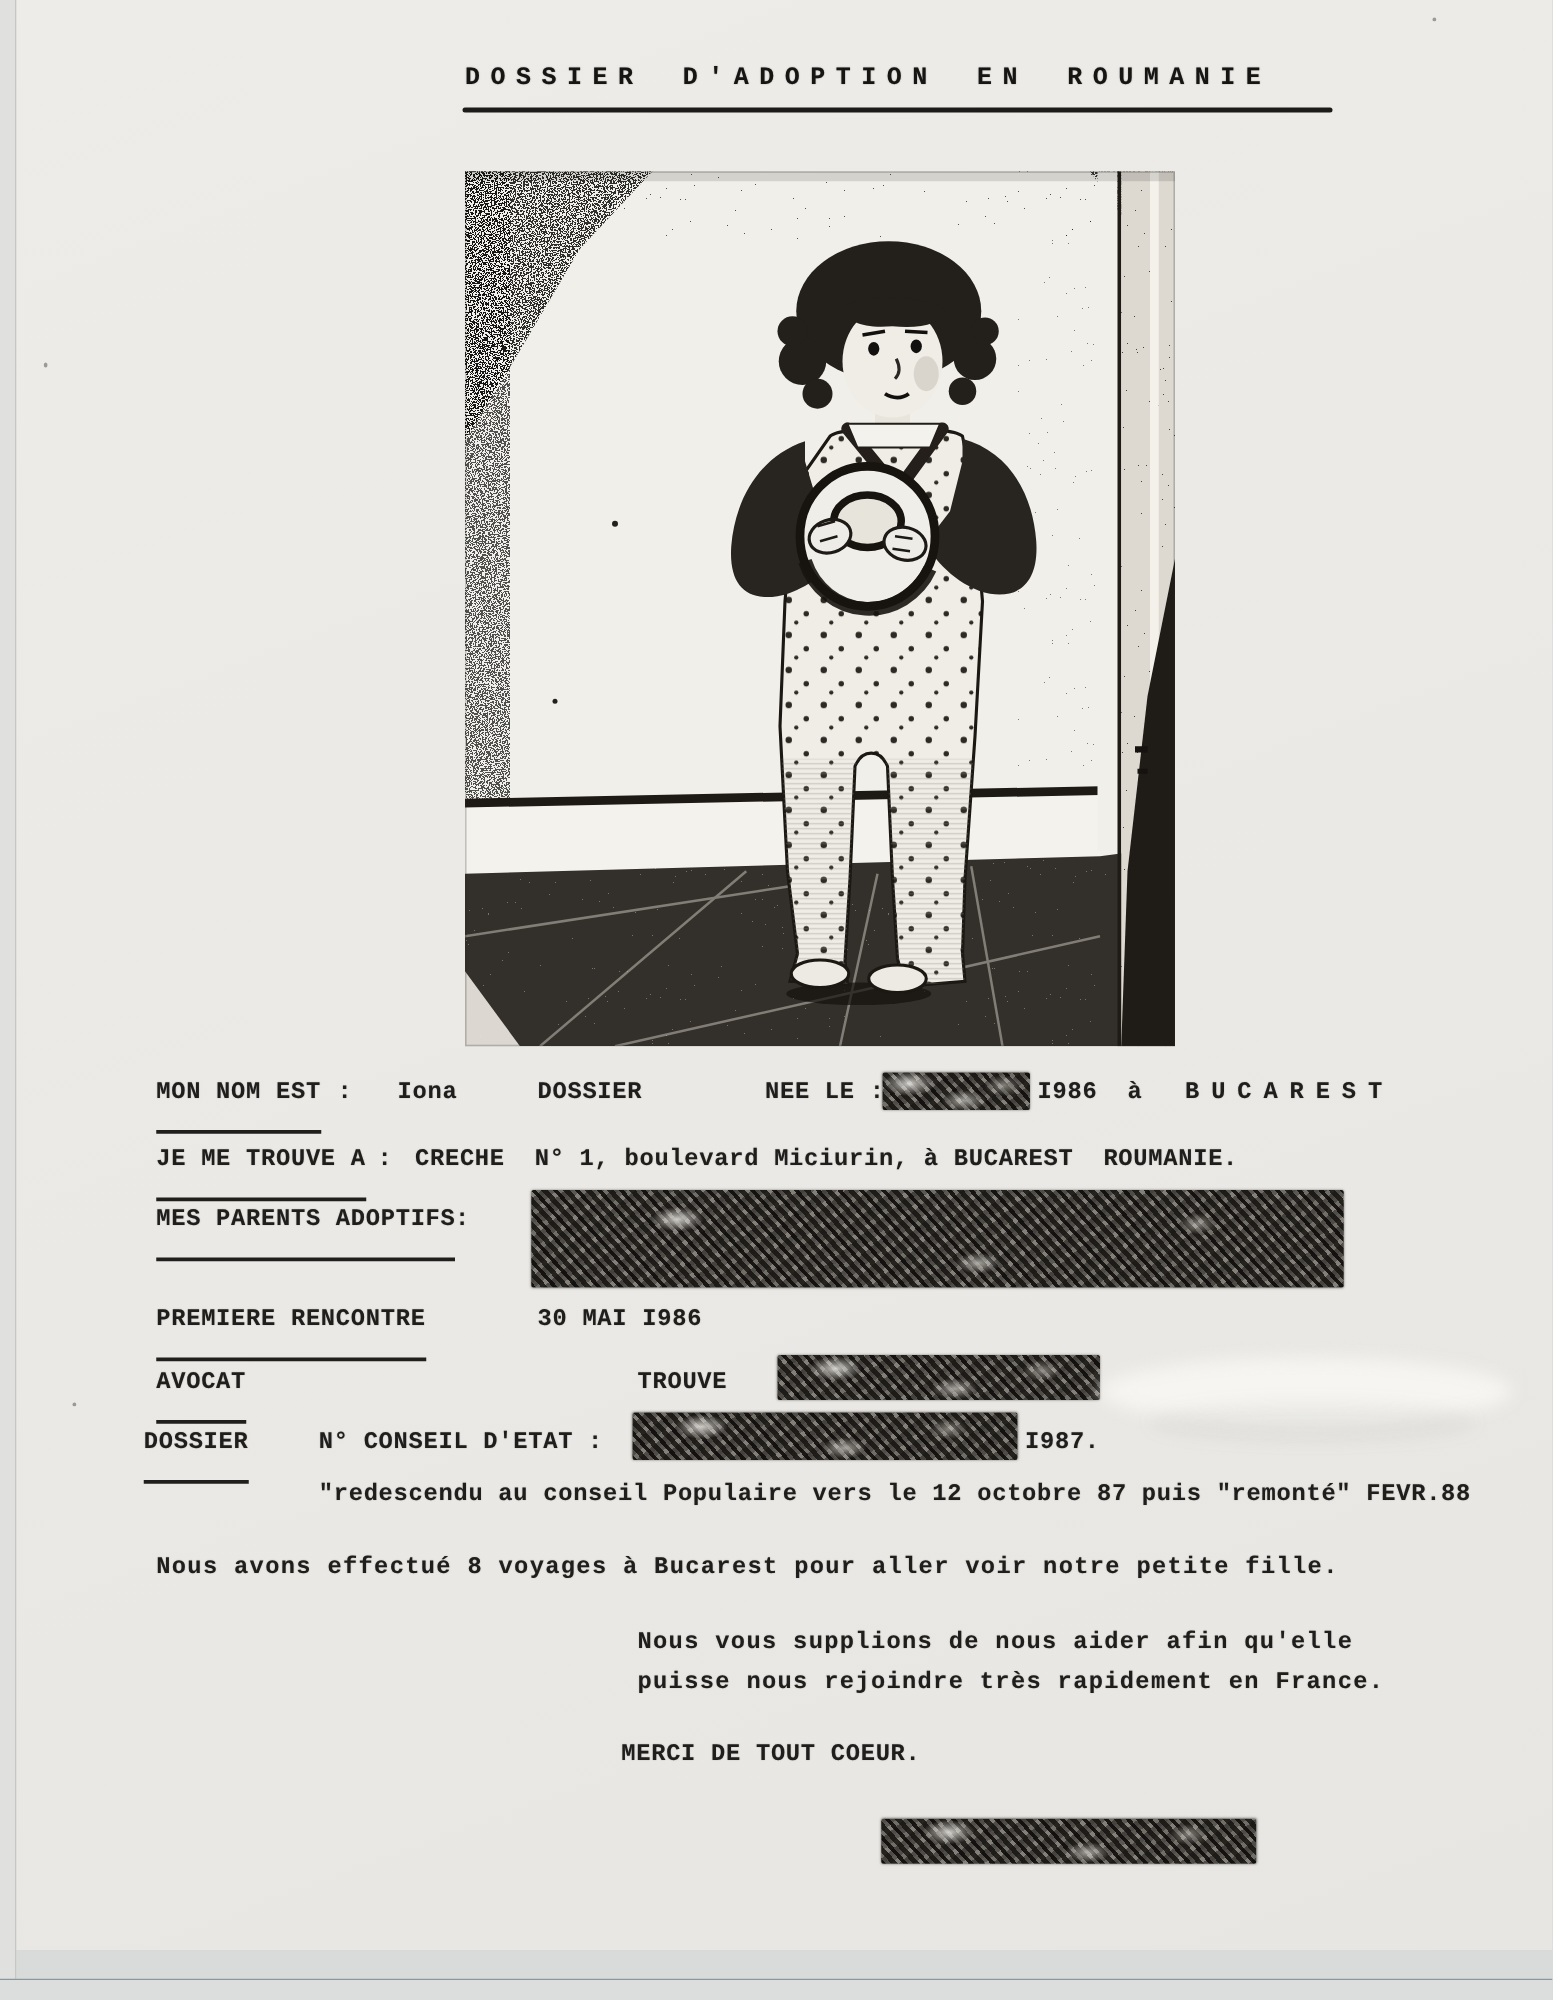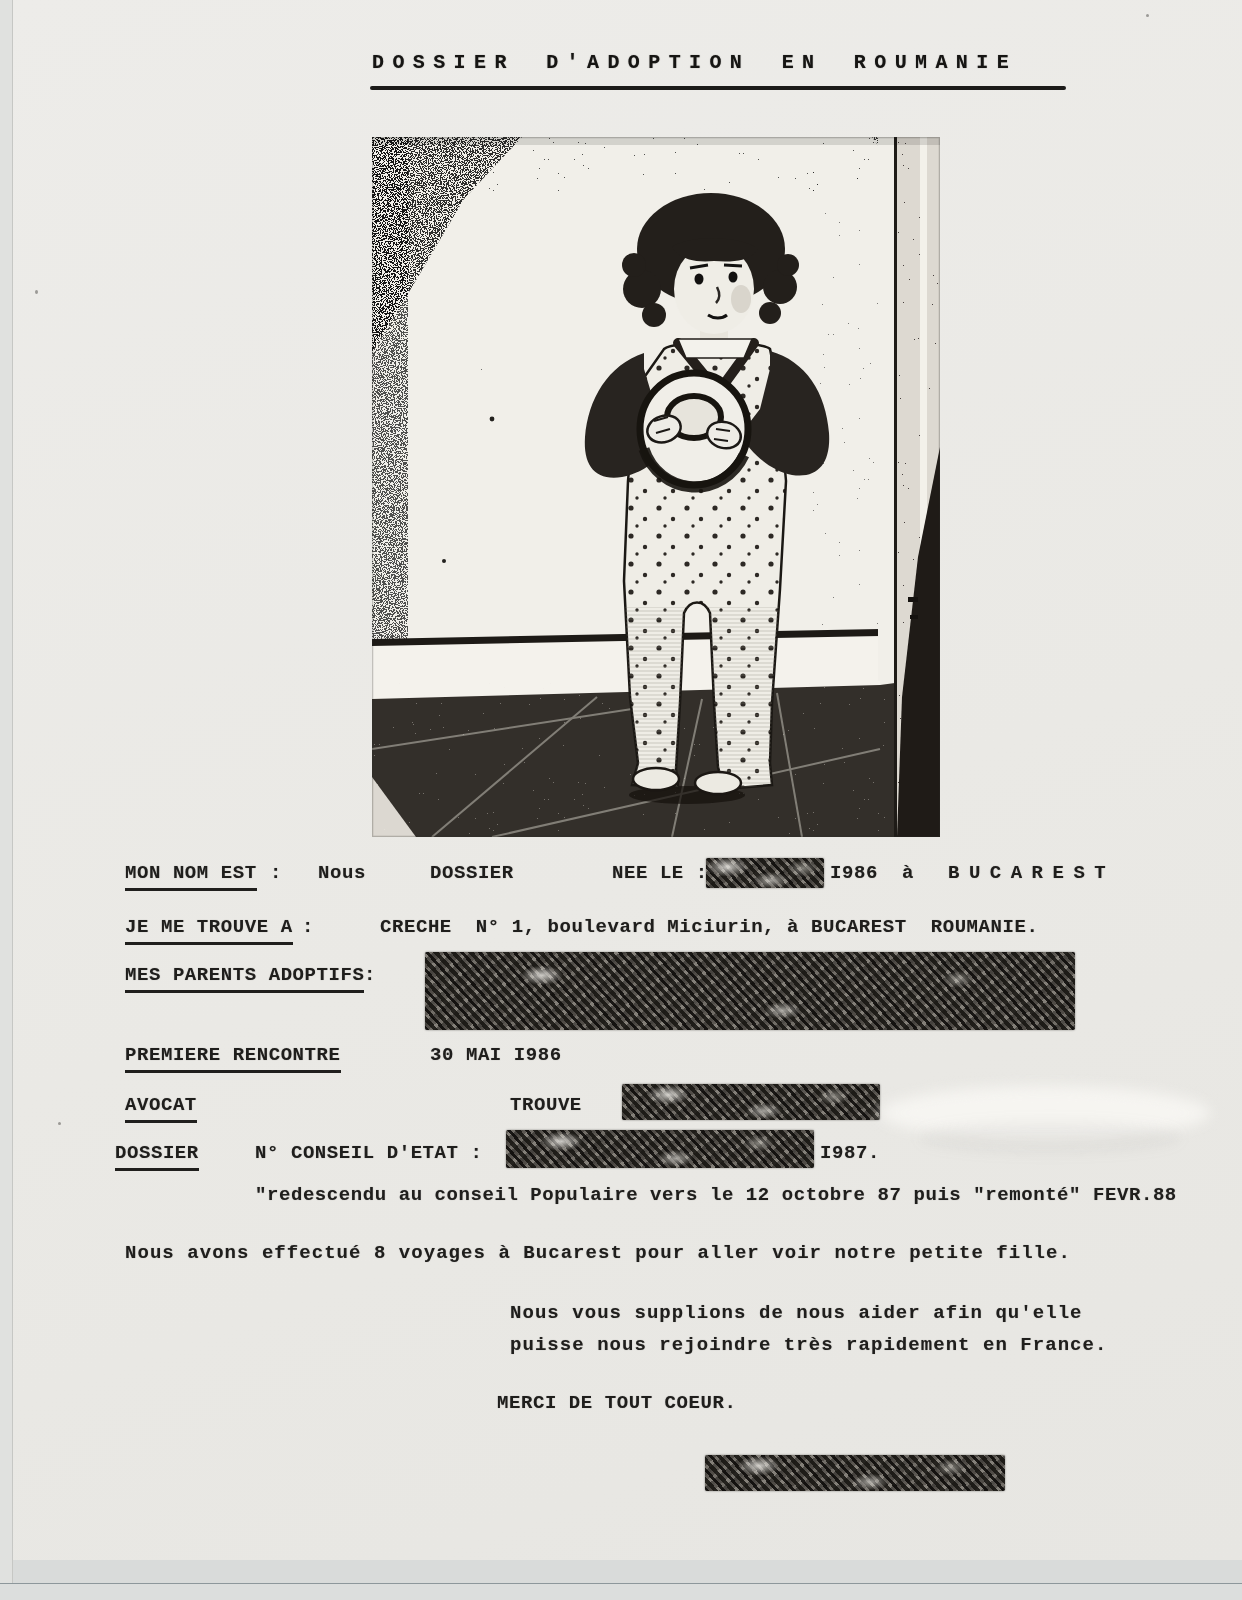--- a/index.html
+++ b/index.html
@@ -19,21 +19,21 @@
   .txt{
     position:absolute;color:#1f1e1c;font-weight:bold;font-size:19px;
     letter-spacing:.03em;white-space:pre;line-height:26px;
     text-shadow:0 0 1px rgba(30,30,28,.35);
   }
   .title{
     font-size:20px;letter-spacing:.42em;word-spacing:.55em;color:#161513;
     text-shadow:0 0 1px rgba(20,20,18,.5);
   }
   .rule{position:absolute;background:#1c1b19;border-radius:2px;}
-  .u{border-bottom:3px solid #201f1d;padding-bottom:2px;}
+  .u{border-bottom:3px solid #201f1d;padding-bottom:18px;}
   .sp{letter-spacing:.5em;}
   .scribble{
     position:absolute;border-radius:2px;
     background:
       radial-gradient(ellipse 30px 14px at 18% 30%,rgba(235,233,228,.85) 0%,rgba(235,233,228,0) 70%),
       radial-gradient(ellipse 26px 12px at 55% 75%,rgba(220,218,212,.7) 0%,rgba(220,218,212,0) 70%),
       radial-gradient(ellipse 22px 12px at 82% 35%,rgba(210,208,200,.55) 0%,rgba(210,208,200,0) 70%),
       repeating-linear-gradient(48deg,rgba(18,16,14,.92) 0 3px,rgba(110,106,100,.45) 3px 6px,rgba(28,26,22,.9) 6px 10px,rgba(160,156,148,.35) 10px 13px),
       repeating-linear-gradient(-40deg,rgba(22,20,18,.85) 0 4px,rgba(130,126,118,.3) 4px 8px,rgba(40,36,32,.8) 8px 12px);
     background-color:#6e6a64;
@@ -210,31 +210,31 @@
       </g>
 
       <rect x="0" y="0" width="568" height="700" fill="#0e0d0c" filter="url(#fVS)" opacity="0.5"></rect>
       <rect x="0" y="0" width="568" height="8" fill="#000" opacity="0.12"></rect>
       <rect x="0.5" y="0.5" width="567" height="699" fill="none" stroke="#2a2a28" stroke-opacity="0.25" stroke-width="1.5"></rect>
     </svg>
   </div>
 
   <span class="txt u" style="left:125px;top:860px;">MON NOM EST</span>
   <span class="txt" style="left:270px;top:860px;">:</span>
-  <span class="txt" style="left:318px;top:860px;">Nous</span>
+  <span class="txt" style="left:318px;top:860px;">Iona</span>
   <span class="txt" style="left:430px;top:860px;">DOSSIER</span>
   <span class="txt" style="left:612px;top:860px;">NEE LE :</span>
   <div class="scribble" style="left:706px;top:858px;width:118px;height:30px;"></div>
   <span class="txt" style="left:830px;top:860px;">I986</span>
   <span class="txt" style="left:902px;top:860px;">à</span>
   <span class="txt sp" style="left:948px;top:860px;text-align:right;">BUCAREST</span>
 
   <span class="txt u" style="left:125px;top:914px;">JE ME TROUVE A</span>
   <span class="txt" style="left:302px;top:914px;">:</span>
-  <span class="txt" style="left:332px;top:914px;margin-left:48px;">CRECHE  N° 1, boulevard Miciurin, à BUCAREST  ROUMANIE.</span>
+  <span class="txt" style="left:332px;top:914px;">CRECHE  N° 1, boulevard Miciurin, à BUCAREST  ROUMANIE.</span>
 
   <span class="txt u" style="left:125px;top:962px;">MES PARENTS ADOPTIFS</span>
   <span class="txt" style="left:364px;top:962px;">:</span>
   <div class="scribble" style="left:425px;top:952px;width:650px;height:78px;"></div>
 
   <span class="txt u" style="left:125px;top:1042px;">PREMIERE RENCONTRE</span>
   <span class="txt" style="left:430px;top:1042px;">30 MAI I986</span>
 
   <span class="txt u" style="left:125px;top:1092px;text-align:right;">AVOCAT</span>
   <span class="txt" style="left:510px;top:1092px;">TROUVE</span>

